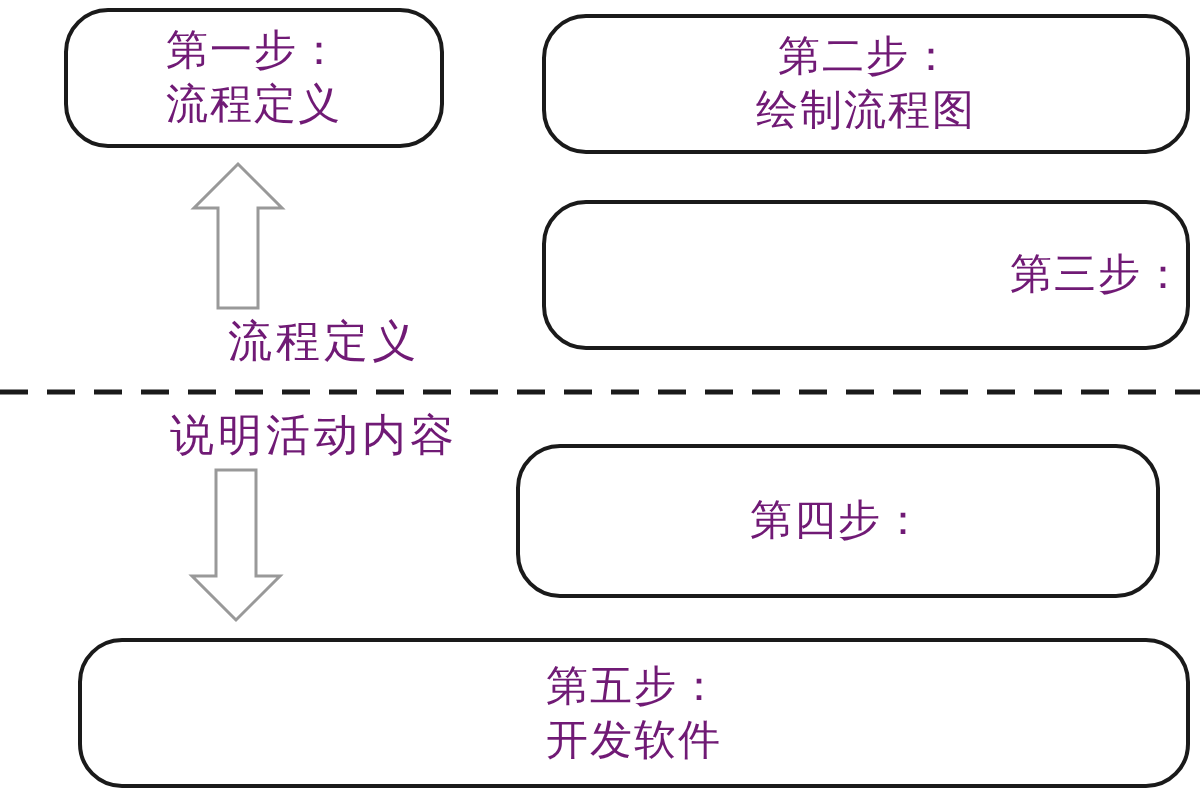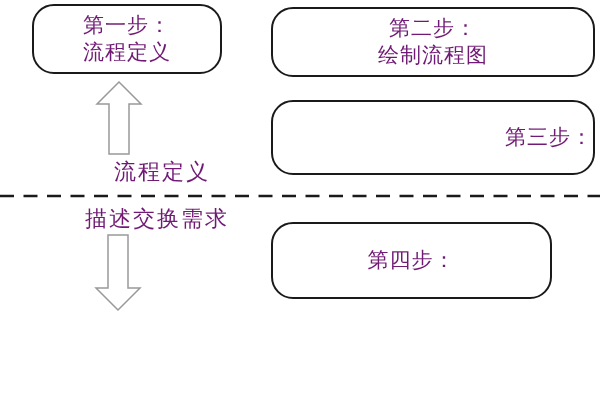--- a/index.html
+++ b/index.html
@@ -34,21 +34,21 @@
     justify-content: center;
     align-items: center;
     text-align: center;
     font-size: 21px;
     line-height: 27px;
     letter-spacing: 1px;
   }
   .box1 { left: 32px;  top: 4px;   width: 190px; height: 70px; }
   .box2 { left: 271px; top: 7px;   width: 324px; height: 70px; }
   .box3 { left: 271px; top: 100px; width: 324px; height: 75px; align-items: flex-end; }
-  .box4 { left: 271px; top: 222px; width: 281px; height: 77px; }
+  .box4 { left: 258px; top: 222px; width: 322px; height: 77px; }
   .box5 { left: 39px;  top: 319px; width: 556px; height: 75px; }
   .phase-label {
     position: absolute;
     font-size: 22px;
     line-height: 24px;
     letter-spacing: 2px;
     text-align: center;
     white-space: nowrap;
     margin-left: 41px;
   }
@@ -80,18 +80,22 @@
   </div>
 
   <div class="stepbox box3">
     <span>第三步：</span>
   </div>
 
   <div class="stepbox box4">
     <span>第四步：</span>
   </div>
 
+  <div class="stepbox box5">
+    <span>第五步：</span>
+    <span>开发软件</span>
+  </div>
 
   <div class="phase-label label-process">流程定义</div>
 
-  <div class="phase-label label-software">描述交换需求</div>
+  <div class="phase-label label-software">说明活动内容</div>
 
 </div>
 
 </body></html>

